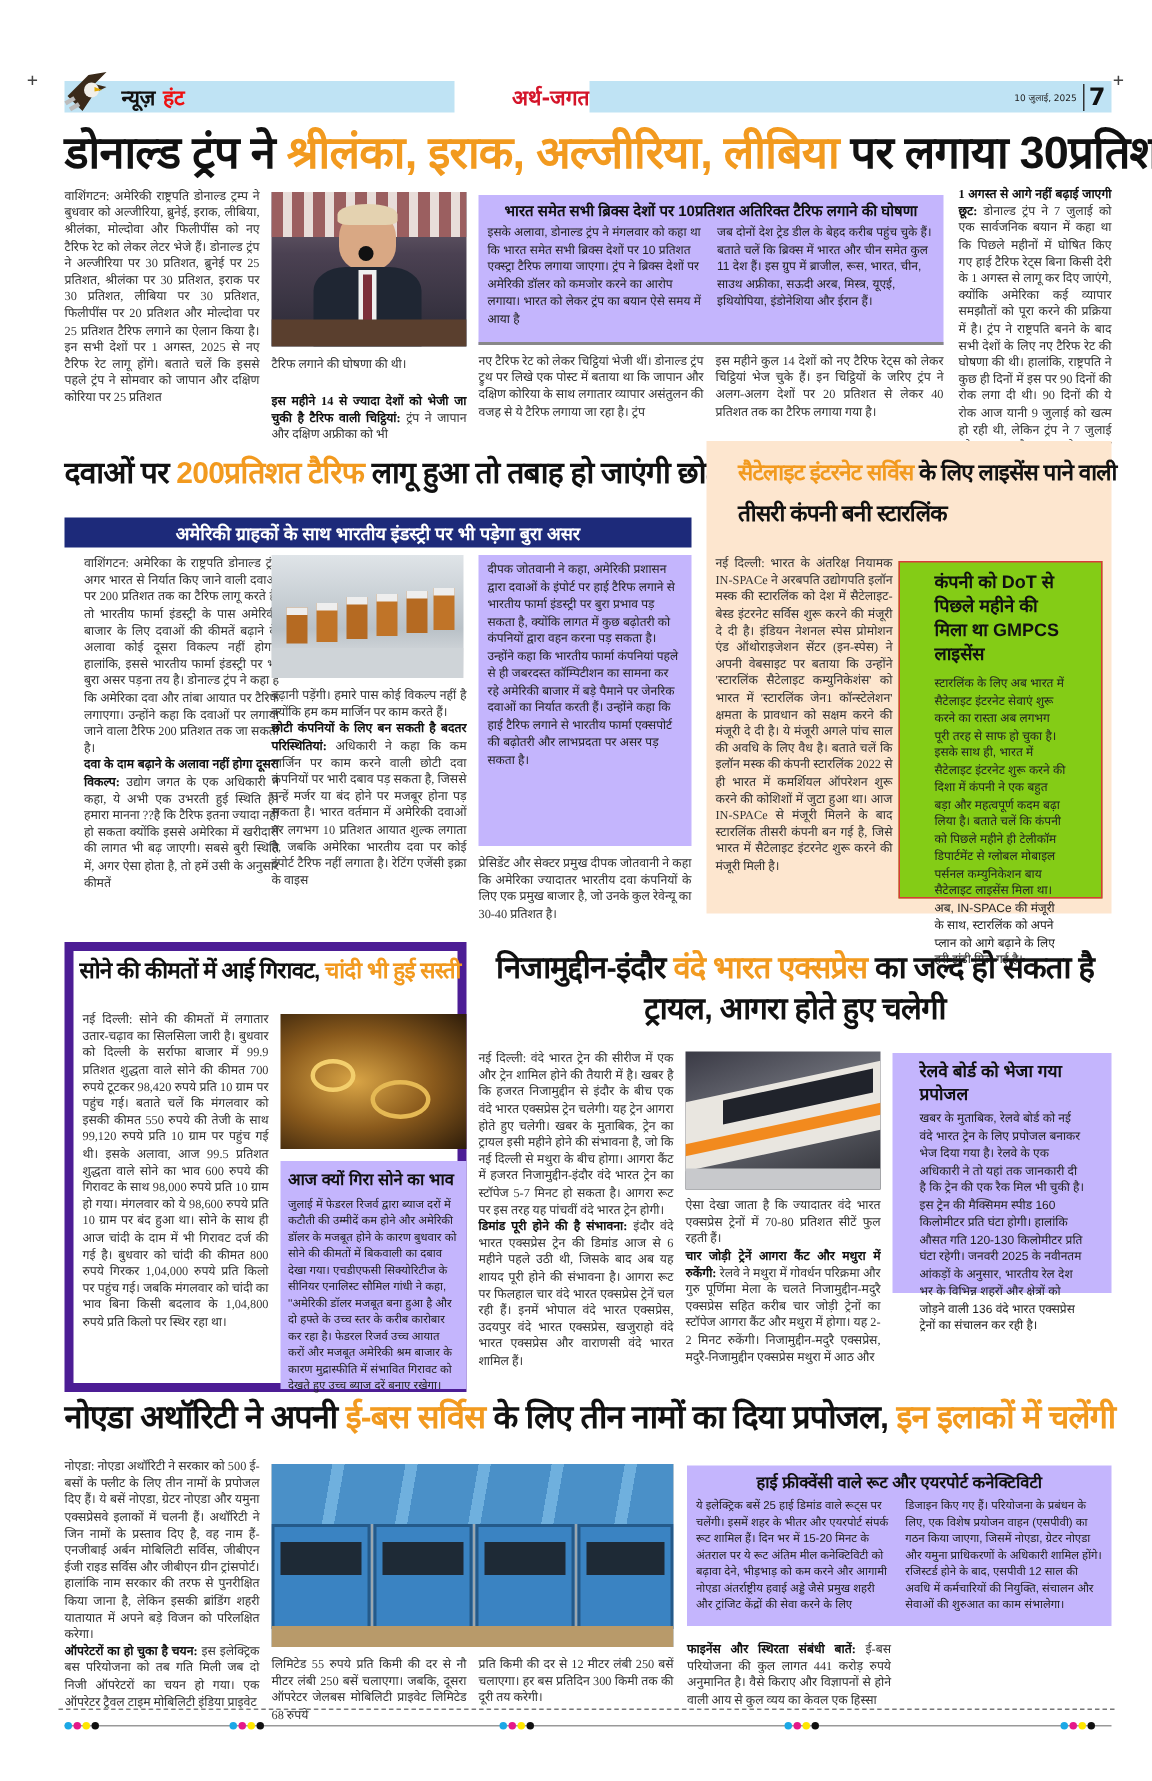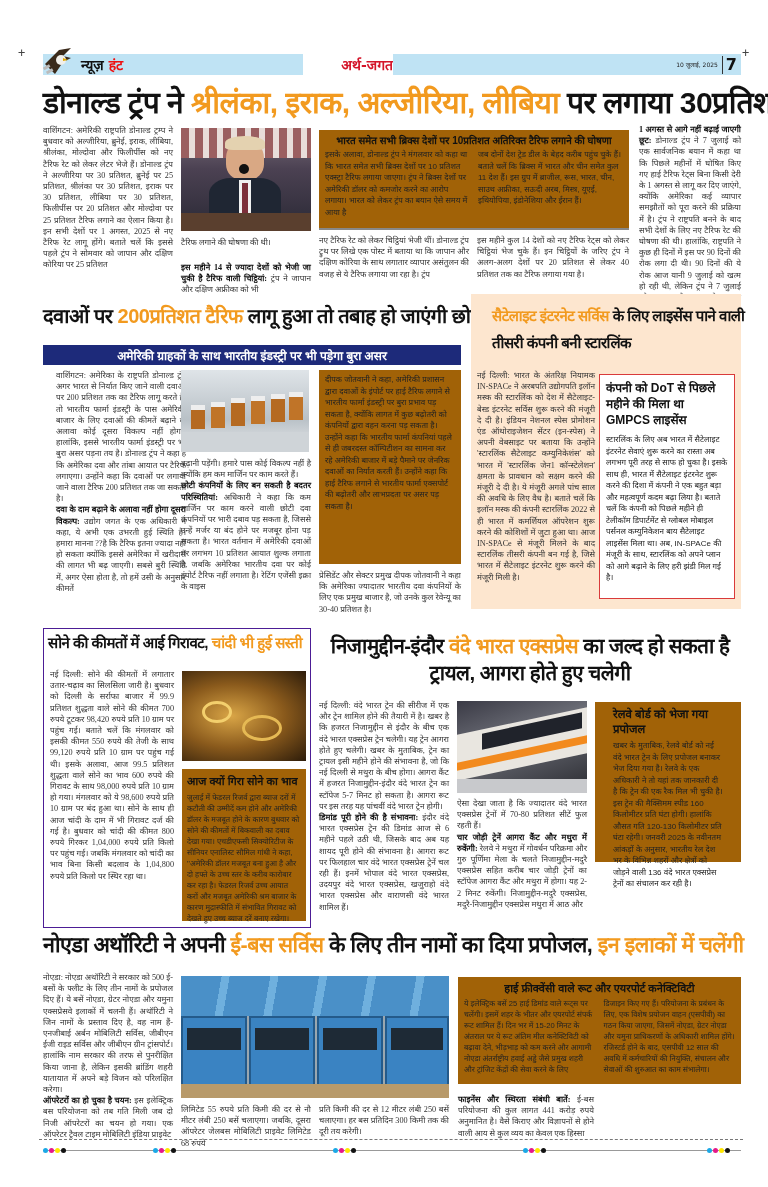--- a/index.html
+++ b/index.html
@@ -14,21 +14,21 @@
   .logo-bird{position:absolute;left:-2px;top:-10px;width:40px;height:34px}
   .brand1{font-weight:bold;font-size:14px;color:#111}
   .brand2{font-weight:bold;font-size:14px;color:#e11;margin-left:5px}
   .section-name{font-weight:bold;font-size:14px;color:#d4152a}
   .date{font-size:6px;color:#222;margin-right:4px}
   .pageno{font-weight:bold;font-size:16px;color:#111;border-left:1px solid #333;padding-left:3px;line-height:18px}
   .headline{font-family:"Liberation Sans",sans-serif;font-weight:bold;color:#111;letter-spacing:-0.5px;line-height:1.1}
   .hl-orange{color:#f29a1f}
   .body-text{font-family:"Liberation Serif",serif;font-size:8.2px;line-height:11.2px;color:#333;text-align:justify}
   .body-text b{color:#111}
-  .box{background:#a16207}
+  .box{background:#c4b5fd}
   .box-title{font-family:"Liberation Sans",sans-serif;font-weight:bold;color:#111}
   .box-text{font-family:"Liberation Sans",sans-serif;font-size:8px;line-height:11.5px;color:#222}
   .photo{position:absolute;overflow:hidden}
   .abs{position:absolute}
   .col{position:absolute}
   .rule{position:absolute;height:1px;background:#999}
   .dots{position:absolute;display:flex;gap:1px}
   .dots span{width:5px;height:5px;border-radius:50%}
 </style>
 </head>
@@ -136,27 +136,27 @@
     <span>प्रेसिडेंट और सेक्टर प्रमुख दीपक जोतवानी ने कहा कि अमेरिका ज्यादातर भारतीय दवा कंपनियों के लिए एक प्रमुख बाजार है, जो उनके कुल रेवेन्यू का 30-40 प्रतिशत है।</span>
   </div>
 
   <div class="abs" style="left:428px;top:294px;width:270px;height:315px;background:#fde6cf">
     <div class="headline" style="position:absolute;left:21px;top:8px;width:262px;font-size:15px;line-height:27px">
       <span class="hl-orange">सैटेलाइट इंटरनेट सर्विस</span><span> के लिए लाइसेंस पाने वाली तीसरी कंपनी बनी स्टारलिंक</span>
     </div>
     <div class="body-text" style="position:absolute;left:6px;top:76px;width:118px">
       <span>नई दिल्ली: भारत के अंतरिक्ष नियामक IN-SPACe ने अरबपति उद्योगपति इलॉन मस्क की स्टारलिंक को देश में सैटेलाइट-बेस्ड इंटरनेट सर्विस शुरू करने की मंजूरी दे दी है। इंडियन नेशनल स्पेस प्रोमोशन एंड ऑथोराइजेशन सेंटर (इन-स्पेस) ने अपनी वेबसाइट पर बताया कि उन्होंने 'स्टारलिंक सैटेलाइट कम्युनिकेशंस' को भारत में 'स्टारलिंक जेन1 कॉन्स्टेलेशन' क्षमता के प्रावधान को सक्षम करने की मंजूरी दे दी है। ये मंजूरी अगले पांच साल की अवधि के लिए वैध है। बताते चलें कि इलॉन मस्क की कंपनी स्टारलिंक 2022 से ही भारत में कमर्शियल ऑपरेशन शुरू करने की कोशिशों में जुटा हुआ था। आज IN-SPACe से मंजूरी मिलने के बाद स्टारलिंक तीसरी कंपनी बन गई है, जिसे भारत में सैटेलाइट इंटरनेट शुरू करने की मंजूरी मिली है।</span>
     </div>
-    <div class="abs" style="left:128px;top:80px;width:136px;height:225px;border:1.5px solid #d93a3a;padding:5px 6px;background:#ffffff">
+    <div class="abs" style="left:128px;top:80px;width:136px;height:225px;border:1.5px solid #d93a3a;padding:5px 23px;background:#84cc16">
       <div class="box-title" style="font-size:12px;line-height:16px;margin-bottom:6px">कंपनी को DoT से पिछले महीने की मिला था GMPCS लाइसेंस</div>
       <div class="box-text">स्टारलिंक के लिए अब भारत में सैटेलाइट इंटरनेट सेवाएं शुरू करने का रास्ता अब लगभग पूरी तरह से साफ हो चुका है। इसके साथ ही, भारत में सैटेलाइट इंटरनेट शुरू करने की दिशा में कंपनी ने एक बहुत बड़ा और महत्वपूर्ण कदम बढ़ा लिया है। बताते चलें कि कंपनी को पिछले महीने ही टेलीकॉम डिपार्टमेंट से ग्लोबल मोबाइल पर्सनल कम्युनिकेशन बाय सैटेलाइट लाइसेंस मिला था। अब, IN-SPACe की मंजूरी के साथ, स्टारलिंक को अपने प्लान को आगे बढ़ाने के लिए हरी झंडी मिल गई है।</div>
     </div>
   </div>
 
-  <div class="abs" style="left:0;top:628px;width:268px;height:300px;border:1px solid #4c1d95">
+  <div class="abs" style="left:0;top:628px;width:268px;height:300px;border:6px solid #4c1d95">
     <div class="headline" style="position:absolute;left:4px;top:6px;width:260px;font-size:15px;white-space:nowrap">
       <span>सोने की कीमतों में आई गिरावट, </span><span class="hl-orange">चांदी भी हुई सस्ती</span>
     </div>
     <div class="body-text" style="position:absolute;left:6px;top:40px;width:124px">
       <span>नई दिल्ली: सोने की कीमतों में लगातार उतार-चढ़ाव का सिलसिला जारी है। बुधवार को दिल्ली के सर्राफा बाजार में 99.9 प्रतिशत शुद्धता वाले सोने की कीमत 700 रुपये टूटकर 98,420 रुपये प्रति 10 ग्राम पर पहुंच गई। बताते चलें कि मंगलवार को इसकी कीमत 550 रुपये की तेजी के साथ 99,120 रुपये प्रति 10 ग्राम पर पहुंच गई थी। इसके अलावा, आज 99.5 प्रतिशत शुद्धता वाले सोने का भाव 600 रुपये की गिरावट के साथ 98,000 रुपये प्रति 10 ग्राम हो गया। मंगलवार को ये 98,600 रुपये प्रति 10 ग्राम पर बंद हुआ था। सोने के साथ ही आज चांदी के दाम में भी गिरावट दर्ज की गई है। बुधवार को चांदी की कीमत 800 रुपये गिरकर 1,04,000 रुपये प्रति किलो पर पहुंच गई। जबकि मंगलवार को चांदी का भाव बिना किसी बदलाव के 1,04,800 रुपये प्रति किलो पर स्थिर रहा था।</span>
     </div>
     <div class="photo" style="left:138px;top:42px;width:124px;height:90px;background:radial-gradient(ellipse at 40% 50%,#d9a546 0%,#8a5a1c 50%,#2d1c0a 100%)">
       <div class="abs" style="left:20px;top:30px;width:30px;height:22px;border-radius:50%;border:3px solid #f3cf6d"></div>
       <div class="abs" style="left:60px;top:44px;width:40px;height:26px;border-radius:50%;border:3px solid #e5b954"></div>
     </div>

